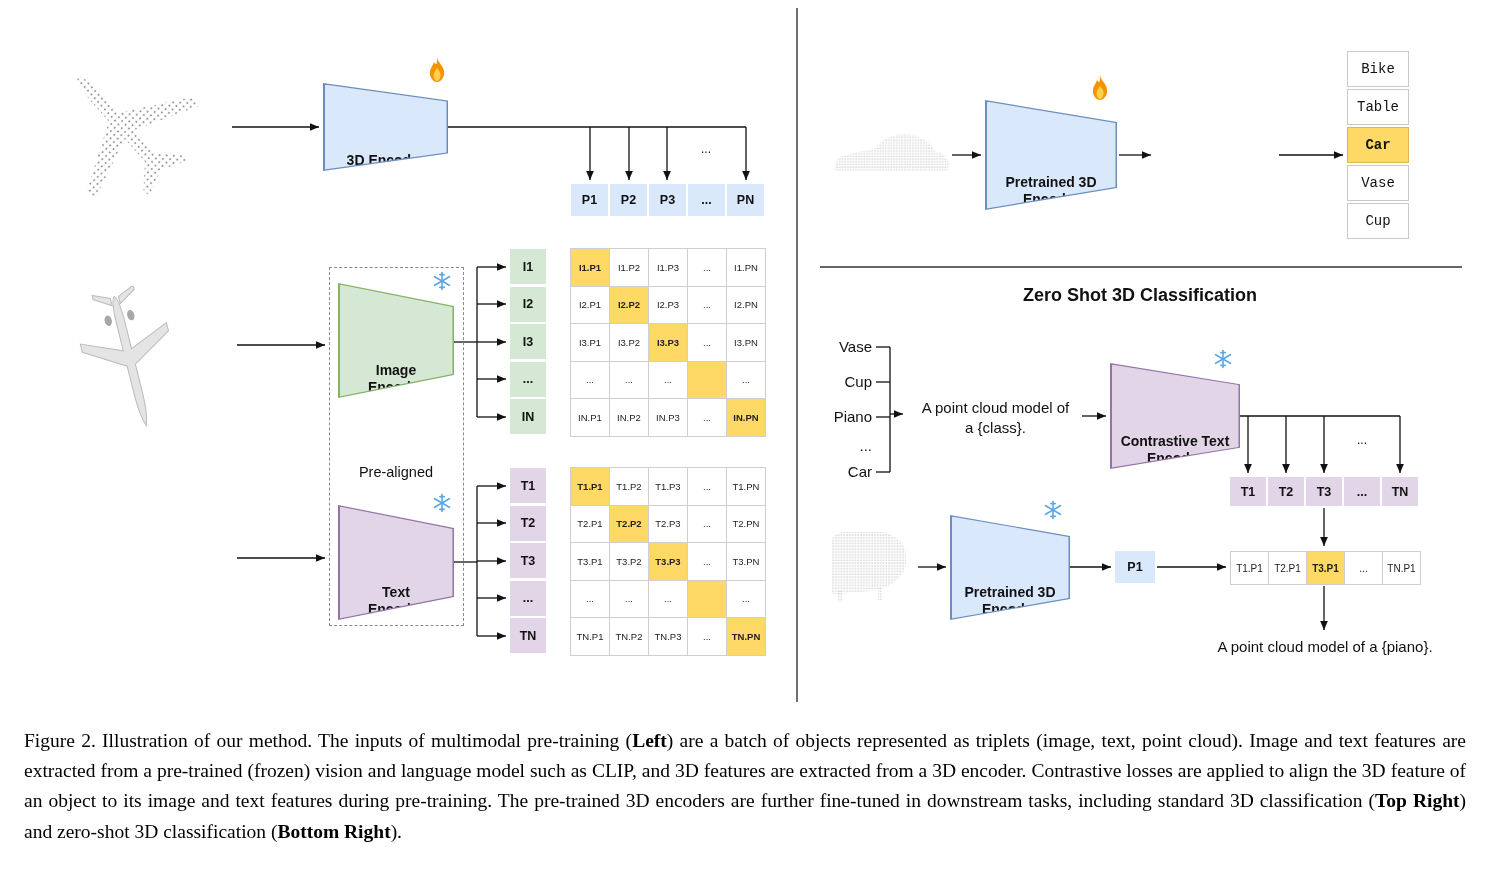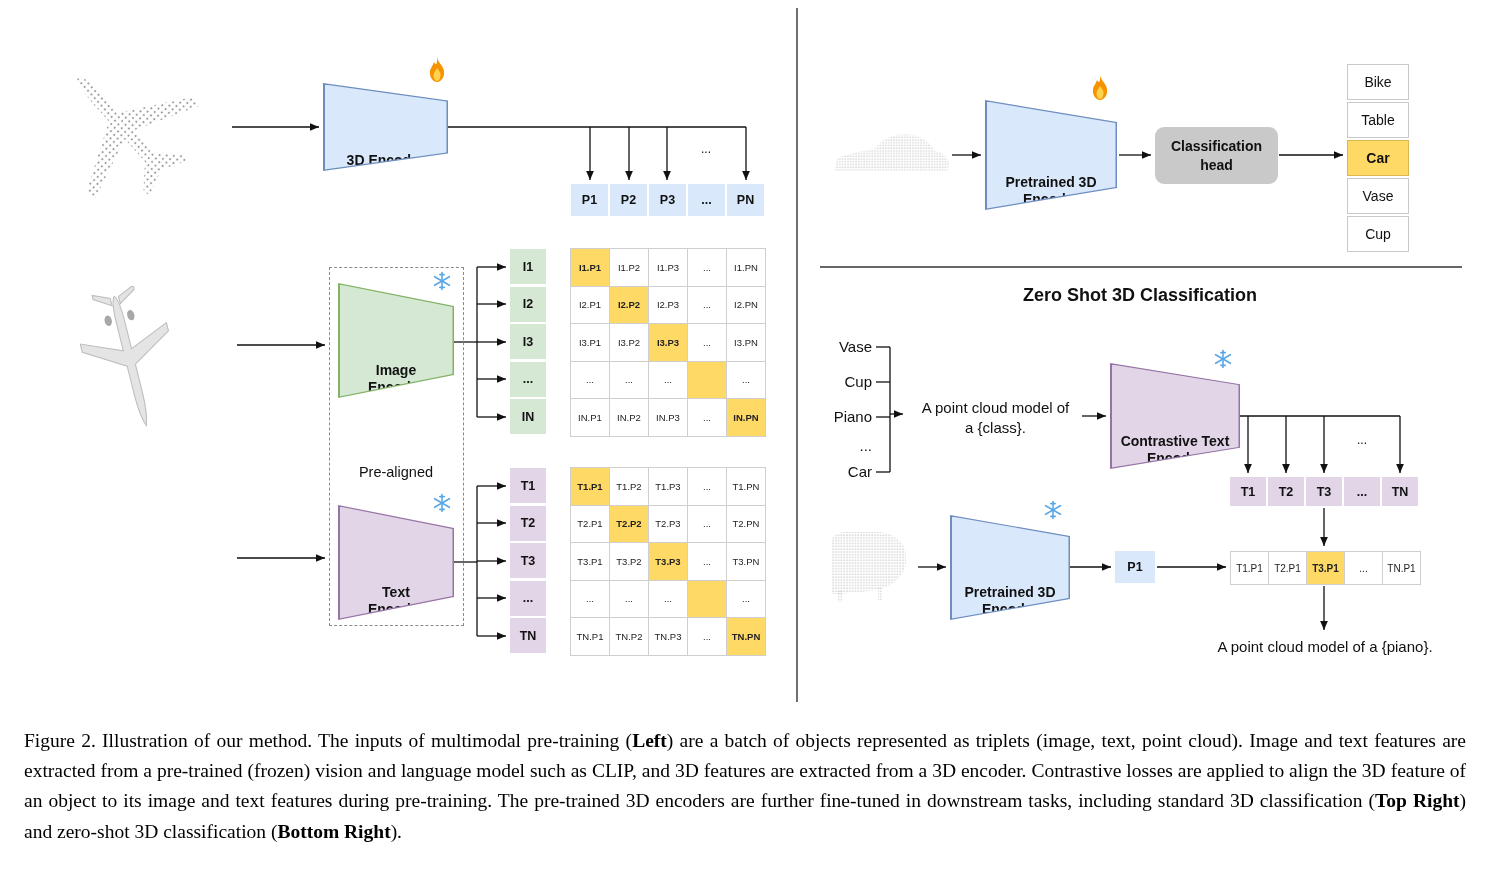--- a/index.html
+++ b/index.html
@@ -277,24 +277,22 @@
 Encoder</span>
     </div>
   </div>
   <span class="icon" style="left:1087px;top:74px;width:26px;height:28px;">
     <svg viewBox="0 0 24 28">
         <path d="M12 1 C13 7 18 9 19 15 C20 21 16 26 12 26 C8 26 4 21 5 15 C5.6 11.4 8 10 9 6 C10.5 9 12.5 9.5 12 1 Z" fill="#f59300"></path>
         <path d="M12 12 C14 15 16 16 15.5 20 C15 23.5 13.5 25 12 25 C10.5 25 9 23.5 8.5 20 C8.2 17 10.5 15 12 12 Z" fill="#ffd24d"></path>
       </svg>
   </span>
 
-  <div class="head-box" style="left:1155px;top:127px;width:123px;height:57px;">Classification
-head</div>
-
-  <div class="class-list" style="left:1347px;top:64px;">
+
+  <div class="class-list" style="left:1347px;top:51px;font-family:Liberation Mono, monospace;">
     <div class="ccell">Bike</div>
     <div class="ccell">Table</div>
     <div class="ccell hl">Car</div>
     <div class="ccell">Vase</div>
     <div class="ccell">Cup</div>
   </div>
 
   <div class="title" style="left:940px;top:285px;width:400px;">Zero Shot 3D Classification</div>
 
   <div class="zs-class" style="top:338px;">Vase</div>

